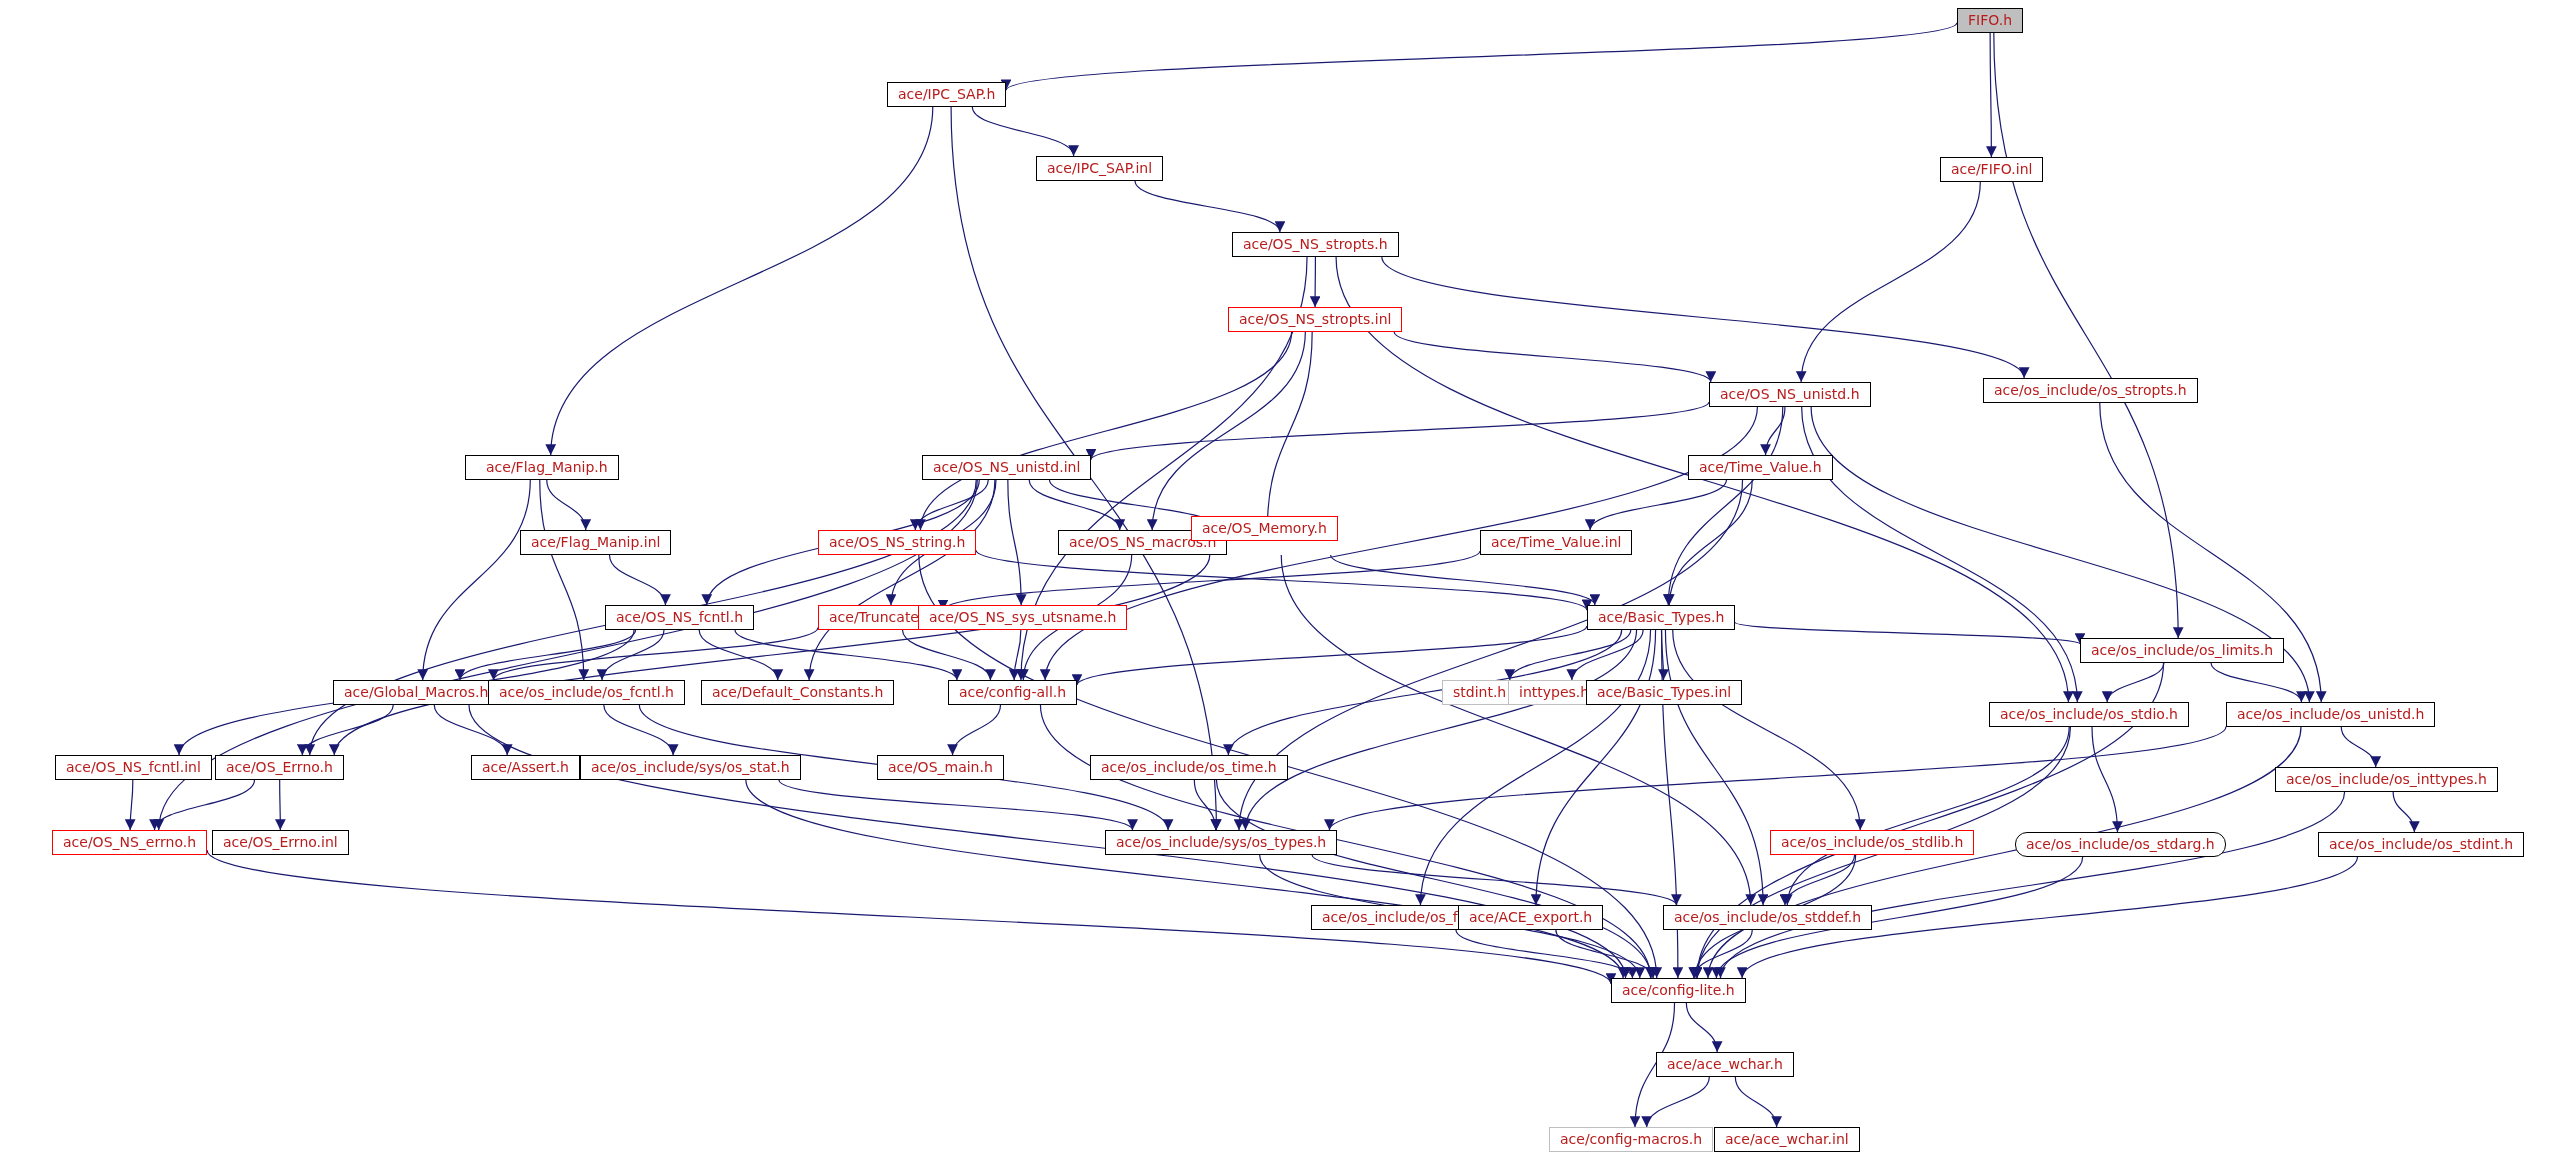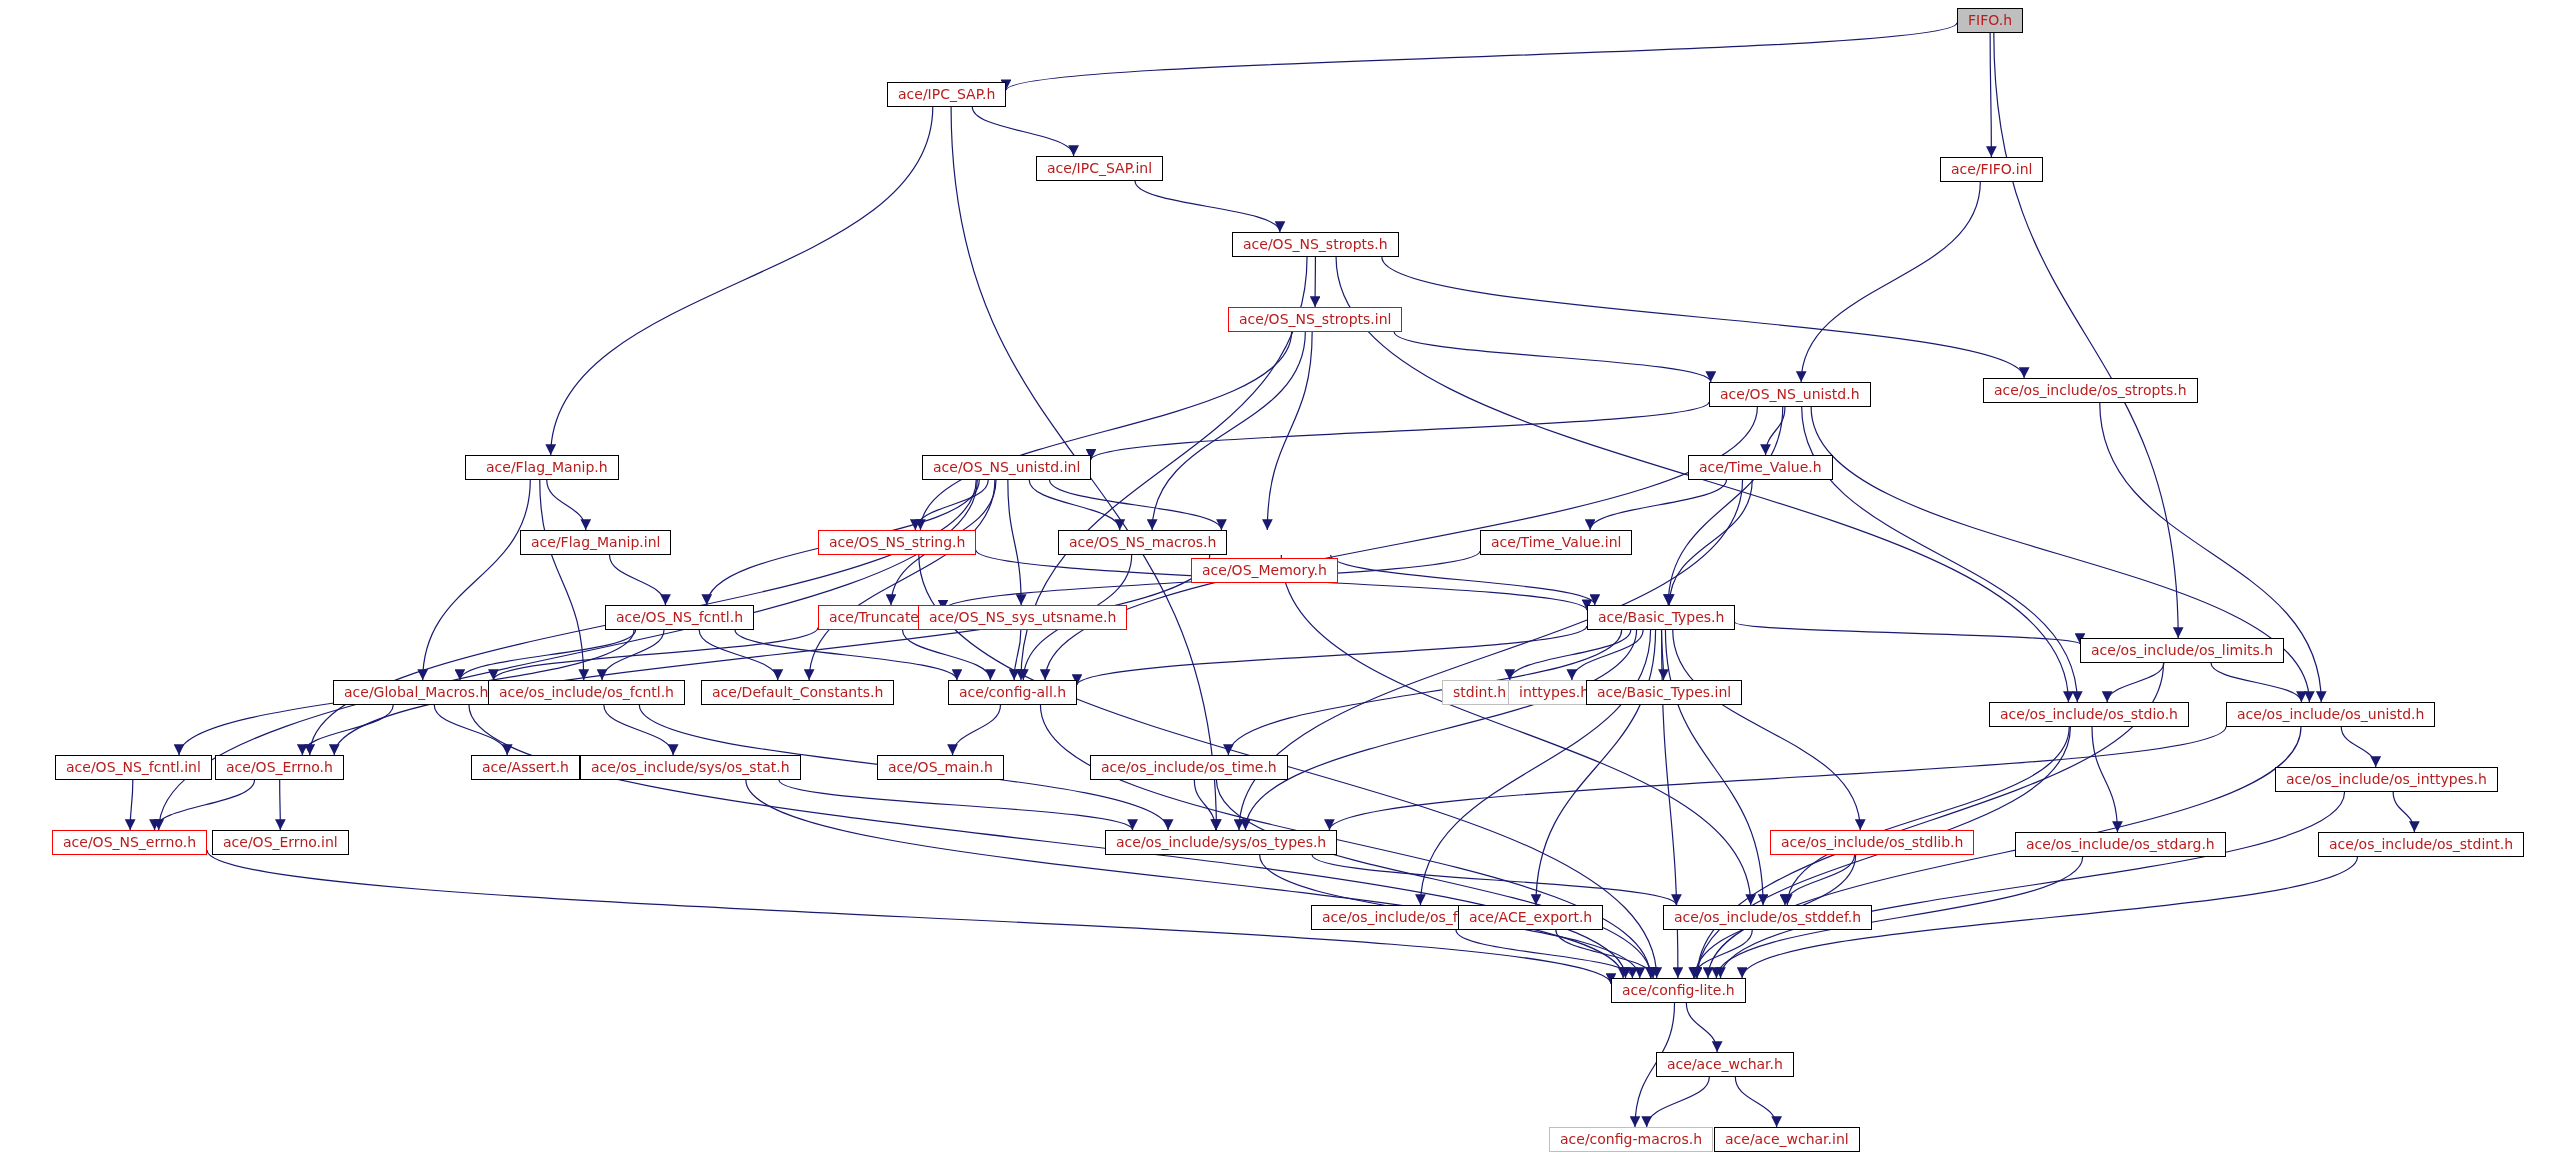--- a/index.html
+++ b/index.html
@@ -135,21 +135,21 @@
     <div class="node" style="left: 1232px; top: 232px; min-width: 152px;">ace/OS_NS_stropts.h</div>
     <div class="node red" style="left: 1228px; top: 307px; min-width: 156px;">ace/OS_NS_stropts.inl</div>
     <div class="node" style="left: 1709px; top: 382px; min-width: 152px;">ace/OS_NS_unistd.h</div>
     <div class="node" style="left: 1983px; top: 378px; min-width: 190px;">ace/os_include/os_stropts.h</div>
     <div class="node" style="left: 465px; top: 455px; min-width: 133px; padding-left: 20px;">ace/Flag_Manip.h</div>
     <div class="node" style="left: 922px; top: 455px; min-width: 140px;">ace/OS_NS_unistd.inl</div>
     <div class="node" style="left: 1688px; top: 455px; min-width: 128px;">ace/Time_Value.h</div>
     <div class="node" style="left: 520px; top: 530px; min-width: 112px;">ace/Flag_Manip.inl</div>
     <div class="node red" style="left: 818px; top: 530px; min-width: 126px;">ace/OS_NS_string.h</div>
     <div class="node" style="left: 1058px; top: 530px; min-width: 116px;">ace/OS_NS_macros.h</div>
-    <div class="node red" style="left: 1191px; top: 558px; min-width: 100px;">ace/OS_Memory.h</div>
+    <div class="node red" style="left: 1191px; top: 516px; min-width: 100px;">ace/OS_Memory.h</div>
     <div class="node" style="left: 1480px; top: 530px; min-width: 118px;">ace/Time_Value.inl</div>
     <div class="node" style="left: 605px; top: 605px; min-width: 115px;">ace/OS_NS_fcntl.h</div>
     <div class="node red" style="left: 818px; top: 605px; min-width: 82px;">ace/Truncate.h</div>
     <div class="node red" style="left: 918px; top: 605px; min-width: 142px;">ace/OS_NS_sys_utsname.h</div>
     <div class="node" style="left: 1587px; top: 605px; min-width: 102px;">ace/Basic_Types.h</div>
     <div class="node" style="left: 333px; top: 680px; min-width: 87px;">ace/Global_Macros.h</div>
     <div class="node" style="left: 488px; top: 680px; min-width: 100px;">ace/os_include/os_fcntl.h</div>
     <div class="node" style="left: 701px; top: 680px; min-width: 98px;">ace/Default_Constants.h</div>
     <div class="node" style="left: 948px; top: 680px; min-width: 84px;">ace/config-all.h</div>
     <div class="node gray" style="left: 1442px; top: 680px; min-width: 48px;">stdint.h</div>
@@ -165,19 +165,19 @@
     <div class="node" style="left: 1989px; top: 702px; min-width: 147px;">ace/os_include/os_stdio.h</div>
     <div class="node" style="left: 2226px; top: 702px; min-width: 154px;">ace/os_include/os_unistd.h</div>
     <div class="node red" style="left: 52px; top: 830px; min-width: 83px;">ace/OS_NS_errno.h</div>
     <div class="node" style="left: 212px; top: 830px; min-width: 72px;">ace/OS_Errno.inl</div>
     <div class="node" style="left: 1105px; top: 830px; min-width: 152px;">ace/os_include/sys/os_types.h</div>
     <div class="node red" style="left: 1770px; top: 830px; min-width: 134px;">ace/os_include/os_stdlib.h</div>
     <div class="node" style="left: 2275px; top: 767px; min-width: 164px;">ace/os_include/os_inttypes.h</div>
     <div class="node" style="left: 1311px; top: 905px; min-width: 130px;">ace/os_include/os_float.h</div>
     <div class="node" style="left: 1458px; top: 905px; min-width: 98px;">ace/ACE_export.h</div>
     <div class="node" style="left: 1663px; top: 905px; min-width: 138px;">ace/os_include/os_stddef.h</div>
-    <div class="node" style="left: 2015px; top: 832px; min-width: 156px;">ace/os_include/os_stdarg.h</div>
+    <div class="node" style="left: 2015px; top: 832px; min-width: 156px; border-radius: 12px;">ace/os_include/os_stdarg.h</div>
     <div class="node" style="left: 2318px; top: 832px; min-width: 152px;">ace/os_include/os_stdint.h</div>
     <div class="node" style="left: 1611px; top: 978px; min-width: 116px;">ace/config-lite.h</div>
     <div class="node" style="left: 1656px; top: 1052px; min-width: 122px;">ace/ace_wchar.h</div>
     <div class="node gray" style="left: 1549px; top: 1127px; min-width: 143px;">ace/config-macros.h</div>
     <div class="node" style="left: 1714px; top: 1127px; min-width: 129px;">ace/ace_wchar.inl</div>
   </div>
 
 </body></html>

